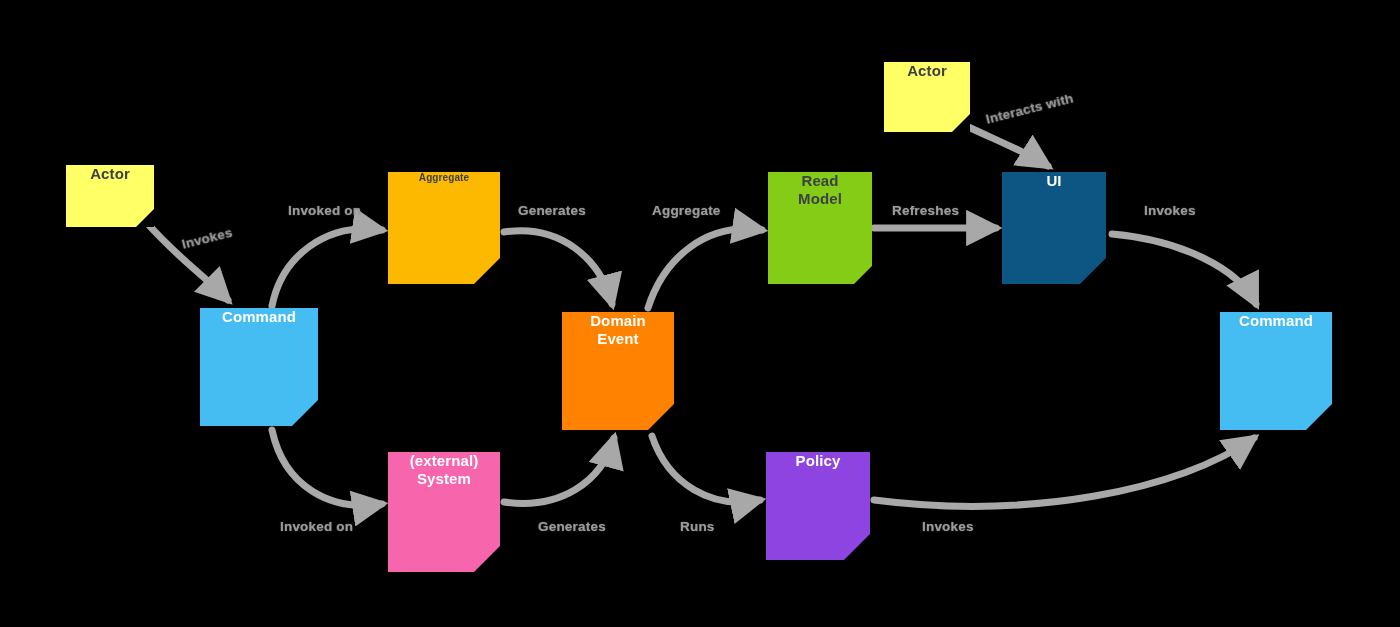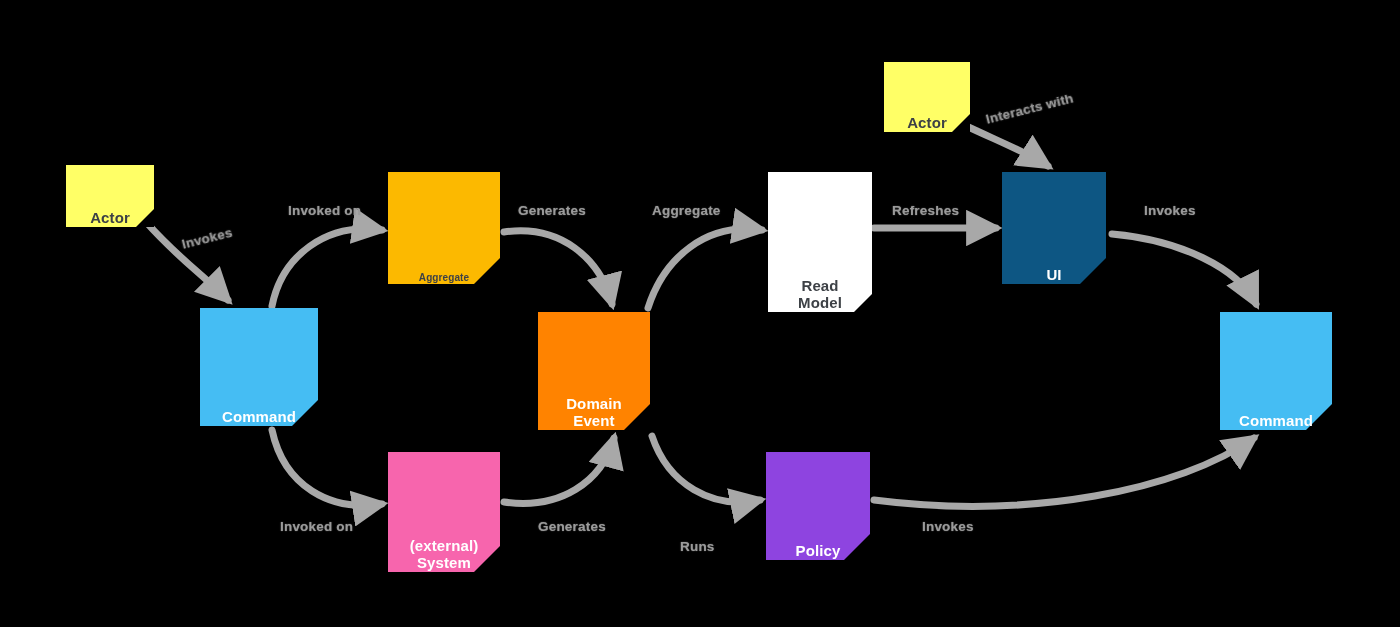--- a/index.html
+++ b/index.html
@@ -20,21 +20,21 @@
   #edges {
     position: absolute;
     inset: 0;
     width: 1400px;
     height: 627px;
     pointer-events: none;
   }
   .note {
     position: absolute;
     display: flex;
-    align-items: flex-end;
+    align-items: flex-start;
     justify-content: center;
     text-align: center;
     font-weight: bold;
     line-height: 1.18;
     letter-spacing: 0.1px;
     z-index: 3;
   }
   .note .note-label {
     position: relative;
     z-index: 2;
@@ -108,26 +108,26 @@
 
   <div class="note fold-lg" style="left:388px; top:172px; width:112px; height:112px; background:#fcb900; color:#3d4146; font-size:10px;">
     <span class="note-label">Aggregate</span>
   </div>
 
   <div class="note fold-lg" style="left:388px; top:452px; width:112px; height:120px; background:#f765ad; color:#ffffff; font-size:15px;">
     <span class="note-label">(external)
 System</span>
   </div>
 
-  <div class="note fold-lg" style="left:538px; top:312px; width:112px; height:118px; background:#ff8300; color:#ffffff; font-size:15px;">
+  <div class="note fold-lg" style="left:562px; top:312px; width:112px; height:118px; background:#ff8300; color:#ffffff; font-size:15px;">
     <span class="note-label">Domain
 Event</span>
   </div>
 
-  <div class="note fold-sm" style="left:768px; top:172px; width:104px; height:140px; background:#ffffff; color:#3d4146; font-size:15px;">
+  <div class="note fold-sm" style="left:768px; top:172px; width:104px; height:112px; background:#84cc16; color:#3d4146; font-size:15px;">
     <span class="note-label">Read
 Model</span>
   </div>
 
   <div class="note fold-lg" style="left:766px; top:452px; width:104px; height:108px; background:#8e44e0; color:#ffffff; font-size:15px;">
     <span class="note-label">Policy</span>
   </div>
 
   <div class="note fold-sm" style="left:884px; top:62px; width:86px; height:70px; background:#ffff66; color:#3d4146; font-size:15px;">
     <span class="note-label">Actor</span>
@@ -152,17 +152,17 @@
   <div class="edge-label" style="left:538px; top:519px;">Generates</div>
 
   <div class="edge-label" style="left:652px; top:203px;">Aggregate</div>
 
   <div class="edge-label" style="left:892px; top:203px;">Refreshes</div>
 
   <div class="edge-label rot" style="left:986px; top:112px;">Interacts with</div>
 
   <div class="edge-label" style="left:1144px; top:203px;">Invokes</div>
 
-  <div class="edge-label" style="left:680px; top:519px;margin-top:20px;">Runs</div>
+  <div class="edge-label" style="left:680px; top:519px;">Runs</div>
 
   <div class="edge-label" style="left:922px; top:519px;">Invokes</div>
 
 </div>
 
 </body></html>

